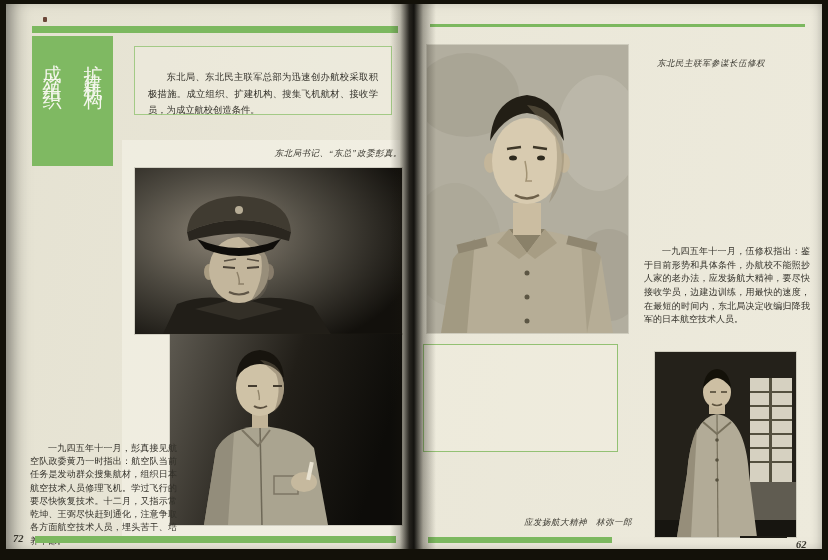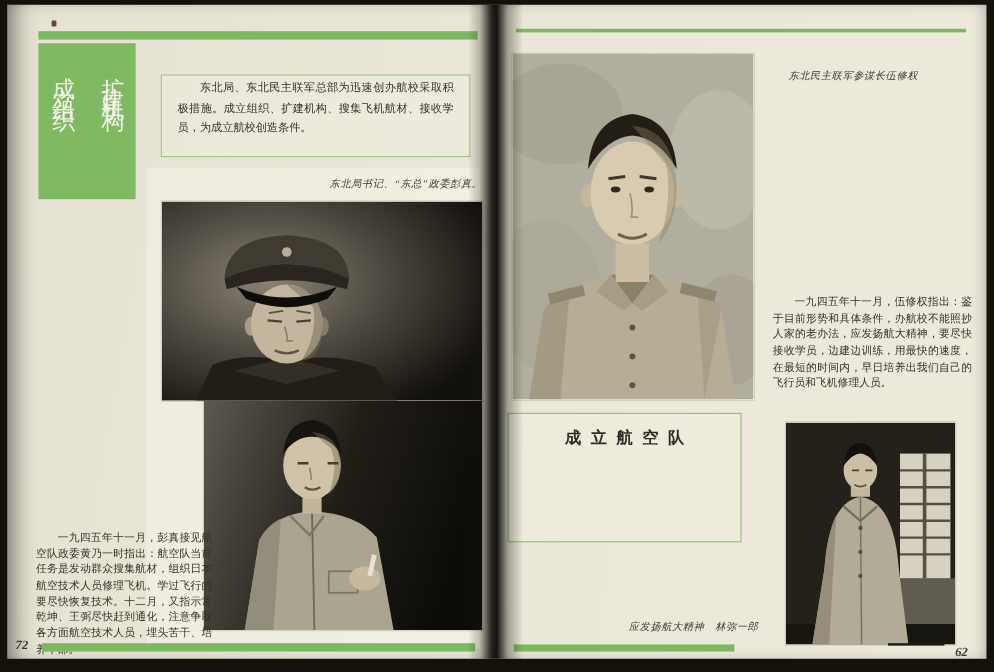--- a/index.html
+++ b/index.html
@@ -14,21 +14,21 @@
   .greenbar{background:#7cb85f;}
   .photo{position:absolute;overflow:hidden;box-shadow:0 0 0 1px rgba(40,40,30,.15);}
   .photo svg{display:block;width:100%;height:100%;}
   .cap{font-size:8.5px;line-height:1.3;color:#3b3931;letter-spacing:.5px;white-space:nowrap;font-style:italic;}
   .para{font-size:9px;line-height:1.47;color:#33312a;text-align:justify;text-indent:2em;}
   .pagenum{font-size:10.5px;font-weight:700;font-style:italic;color:#37352d;}
   .title-block{background:#7fb962;display:flex;flex-direction:row;justify-content:center;
                align-items:flex-start;gap:15px;padding-top:13px;}
   .title-col{writing-mode:vertical-rl;text-orientation:upright;font-size:19px;letter-spacing:9px;
              color:#f4f6ec;font-weight:500;}
-  .intro-box{border:1.5px solid #a3ca86;padding:3px 13px;background:rgba(244,242,230,.35);margin-top:16px;}
+  .intro-box{border:1.5px solid #a3ca86;padding:22px 13px;background:rgba(244,242,230,.35);}
   .intro-box .para{font-size:9.3px;line-height:1.78;}
   .section-box{border:1.5px solid #93c173;background:rgba(244,242,230,.3);}
   .section-title{text-align:center;font-size:13.5px;font-weight:700;letter-spacing:8px;
                  padding-left:8px;color:#2e2c25;margin-top:11px;}
   .section-box .para{margin:7px 12px 0 12px;font-size:9.2px;line-height:1.56;}
   .spine{position:absolute;left:390px;top:4px;width:46px;height:545px;
          background:linear-gradient(to right,rgba(25,22,14,0) 0%,rgba(25,22,14,.25) 22%,
             rgba(12,10,6,.88) 42%,rgba(8,7,4,.95) 52%,rgba(25,22,14,.35) 72%,rgba(25,22,14,0) 100%);}
   .lightwash{background:rgba(248,246,236,.5);}
   .speck{width:4px;height:5px;background:#6b4638;border-radius:1px;}
@@ -147,24 +147,23 @@
         <path d="M80,104 l14,-2 M106,102 l14,2" stroke="#3e3728" stroke-width="2.5" fill="none"></path>
         <ellipse cx="86" cy="113" rx="4" ry="2.5" fill="#2e2a1e"></ellipse>
         <ellipse cx="114" cy="113" rx="4" ry="2.5" fill="#2e2a1e"></ellipse>
         <path d="M98,116 q3,14 1,20 l6,0" stroke="#a29374" stroke-width="1.5" fill="none"></path>
         <path d="M88,150 q12,7 24,0" stroke="#6d604a" stroke-width="2.5" fill="none"></path>
       </svg>
     </div>
 
     <div class="abs cap" style="left:657px;top:58px;">东北民主联军参谋长伍修权</div>
 
-    <div class="abs para" style="left:644px;top:245px;width:166px;line-height:1.52;">一九四五年十一月，伍修权指出：鉴于目前形势和具体条件，办航校不能照抄人家的老办法，应发扬航大精神，要尽快接收学员，边建边训练，用最快的速度，在最短的时间内，早日培养出我们自己的飞行员和飞机修理人员。</div>
+    <div class="abs para" style="left:644px;top:245px;width:166px;line-height:1.52;">一九四五年十一月，伍修权指出：鉴于目前形势和具体条件，办航校不能照抄人家的老办法，应发扬航大精神，要尽快接收学员，边建边训练，用最快的速度，在最短的时间内，东北局决定收编归降我军的日本航空技术人员。</div>
 
     <div class="abs section-box" style="left:423px;top:344px;width:195px;height:108px;">
-      <div class="section-title">成立航空队</div>
     </div>
 
     <div class="photo" style="left:655px;top:352px;width:141px;height:185px;">
       <svg viewBox="0 0 141 185" preserveAspectRatio="none">
         <rect width="141" height="185" fill="#24211a"></rect>
         <rect x="95" y="26" width="42" height="104" fill="#d6d1c1"></rect>
         <path d="M95,40 h42 M95,54 h42 M95,68 h42 M95,82 h42 M95,96 h42 M95,110 h42" stroke="#54503f" stroke-width="2"></path>
         <rect x="114" y="26" width="3" height="104" fill="#54503f"></rect>
         <rect x="88" y="130" width="53" height="55" fill="#7b766a" opacity="0.7"></rect>
         <rect x="0" y="168" width="141" height="17" fill="#171510"></rect>

